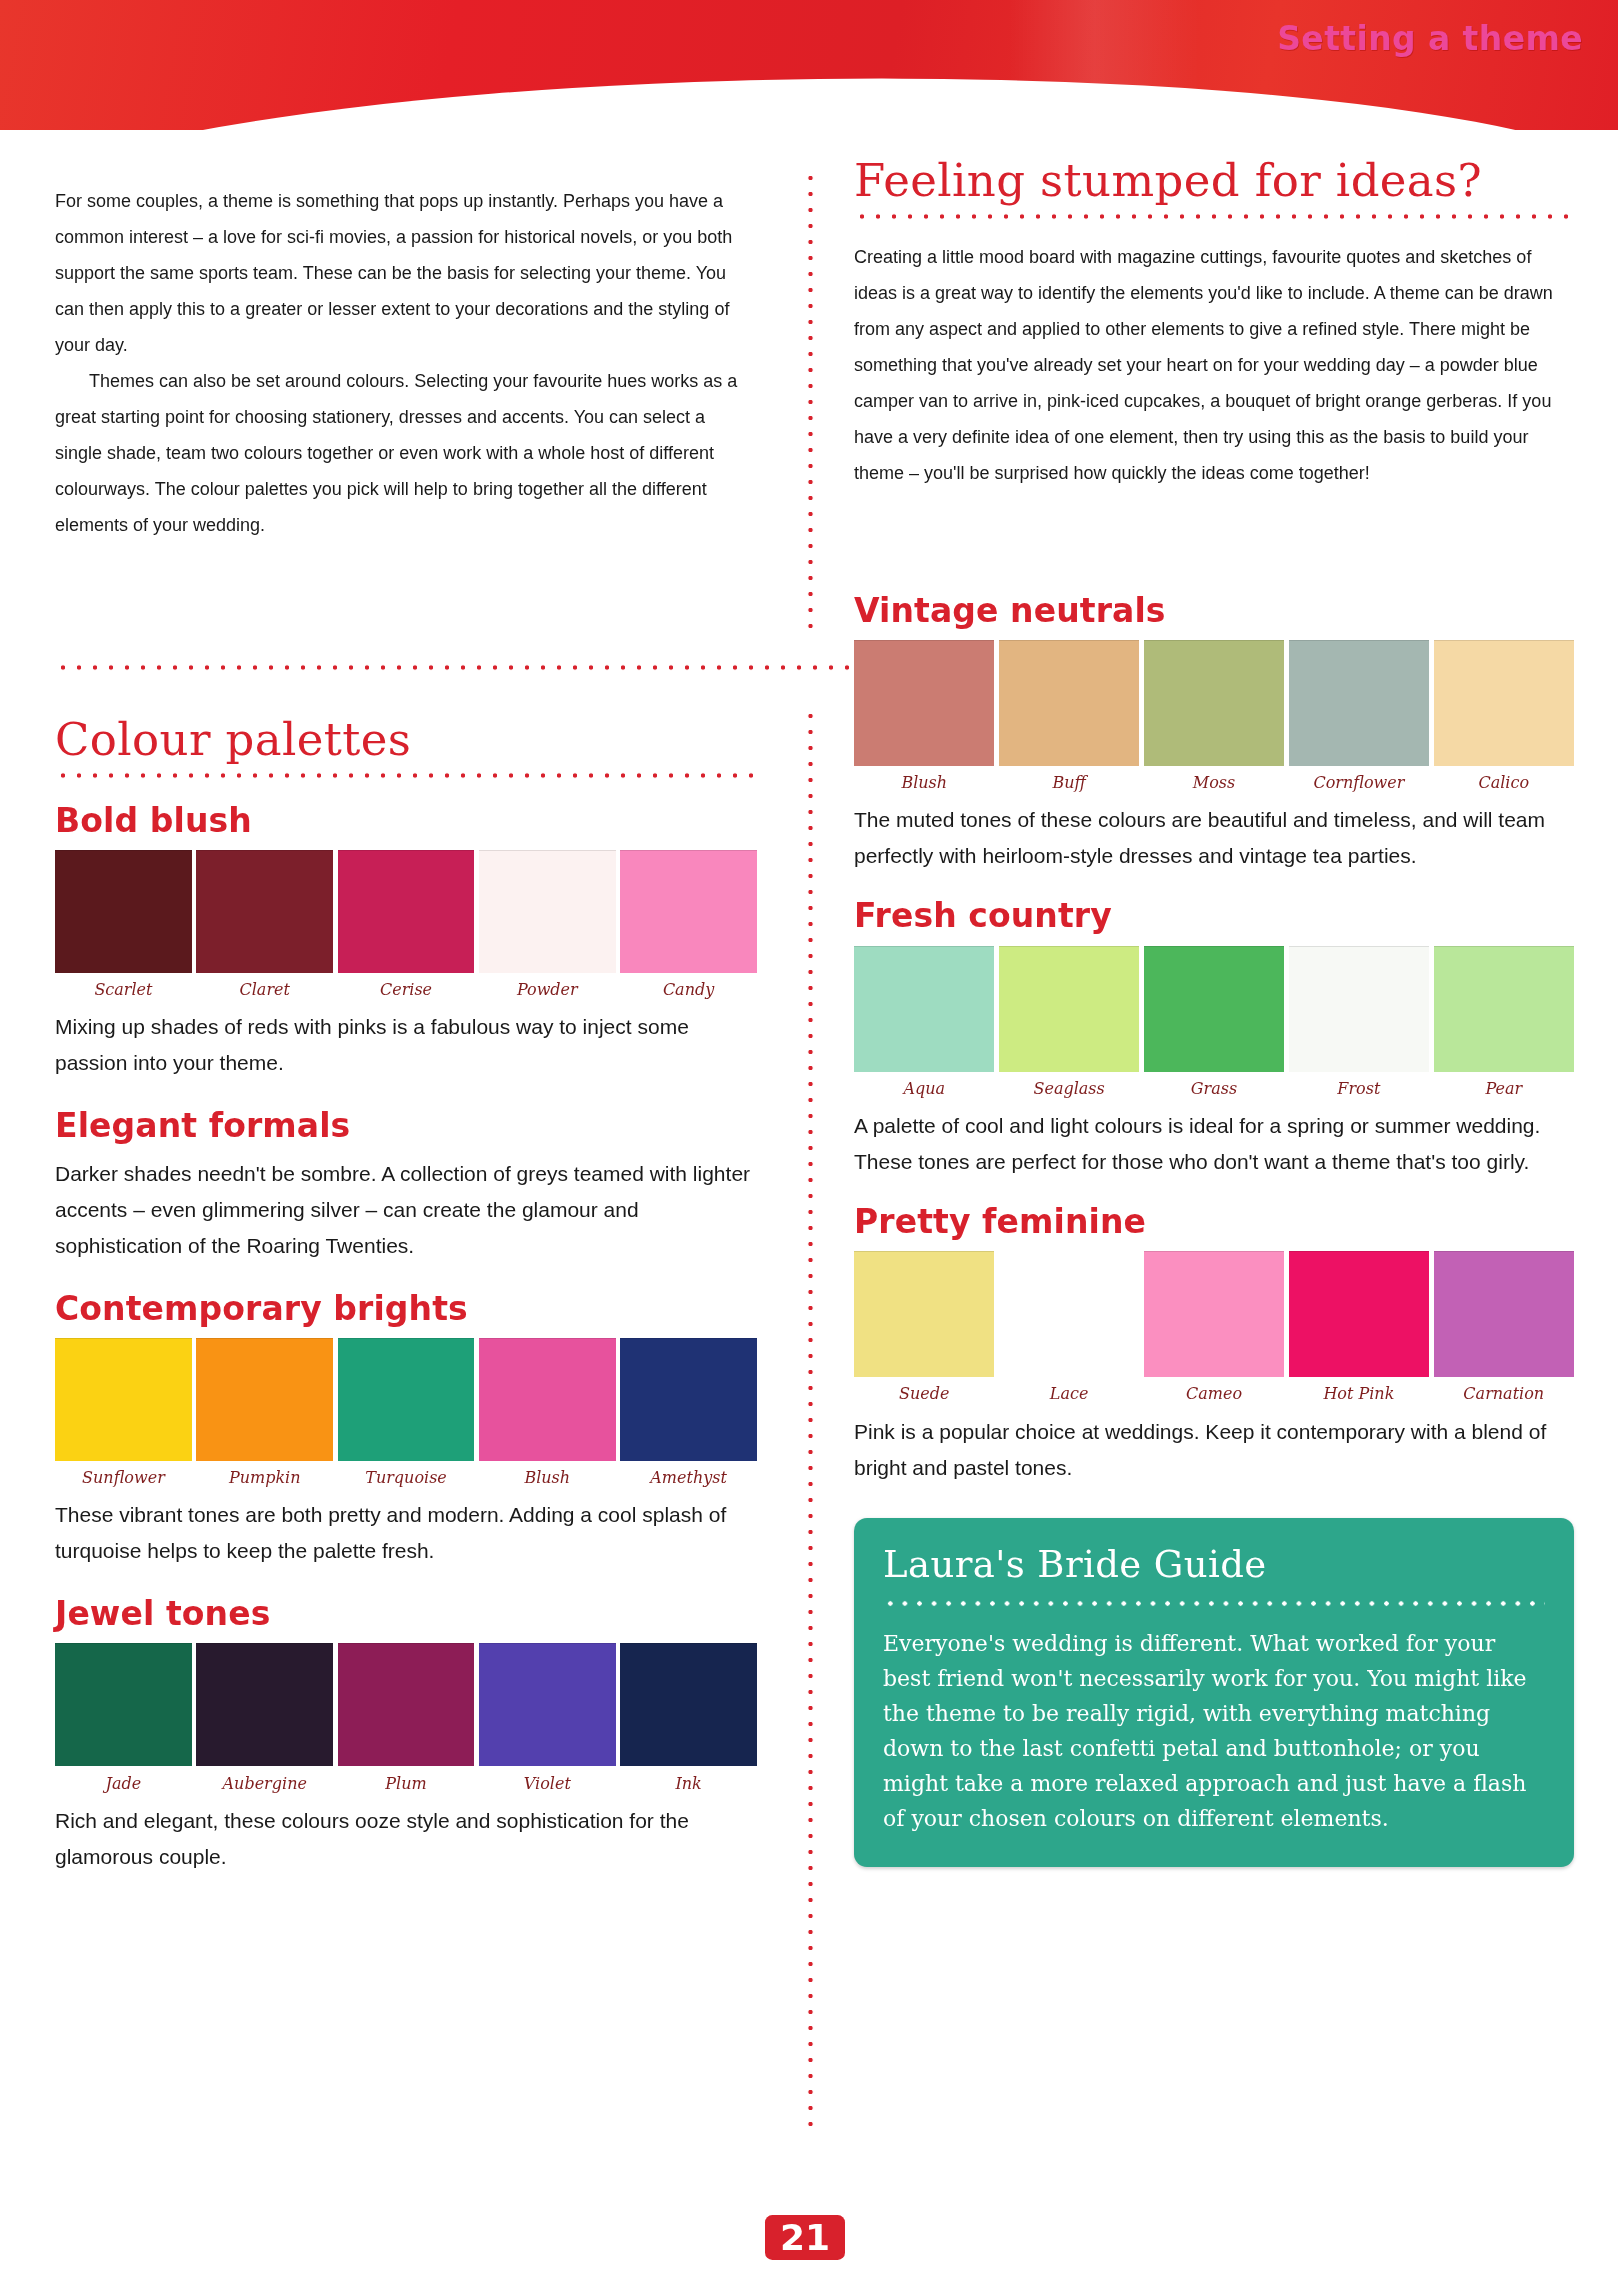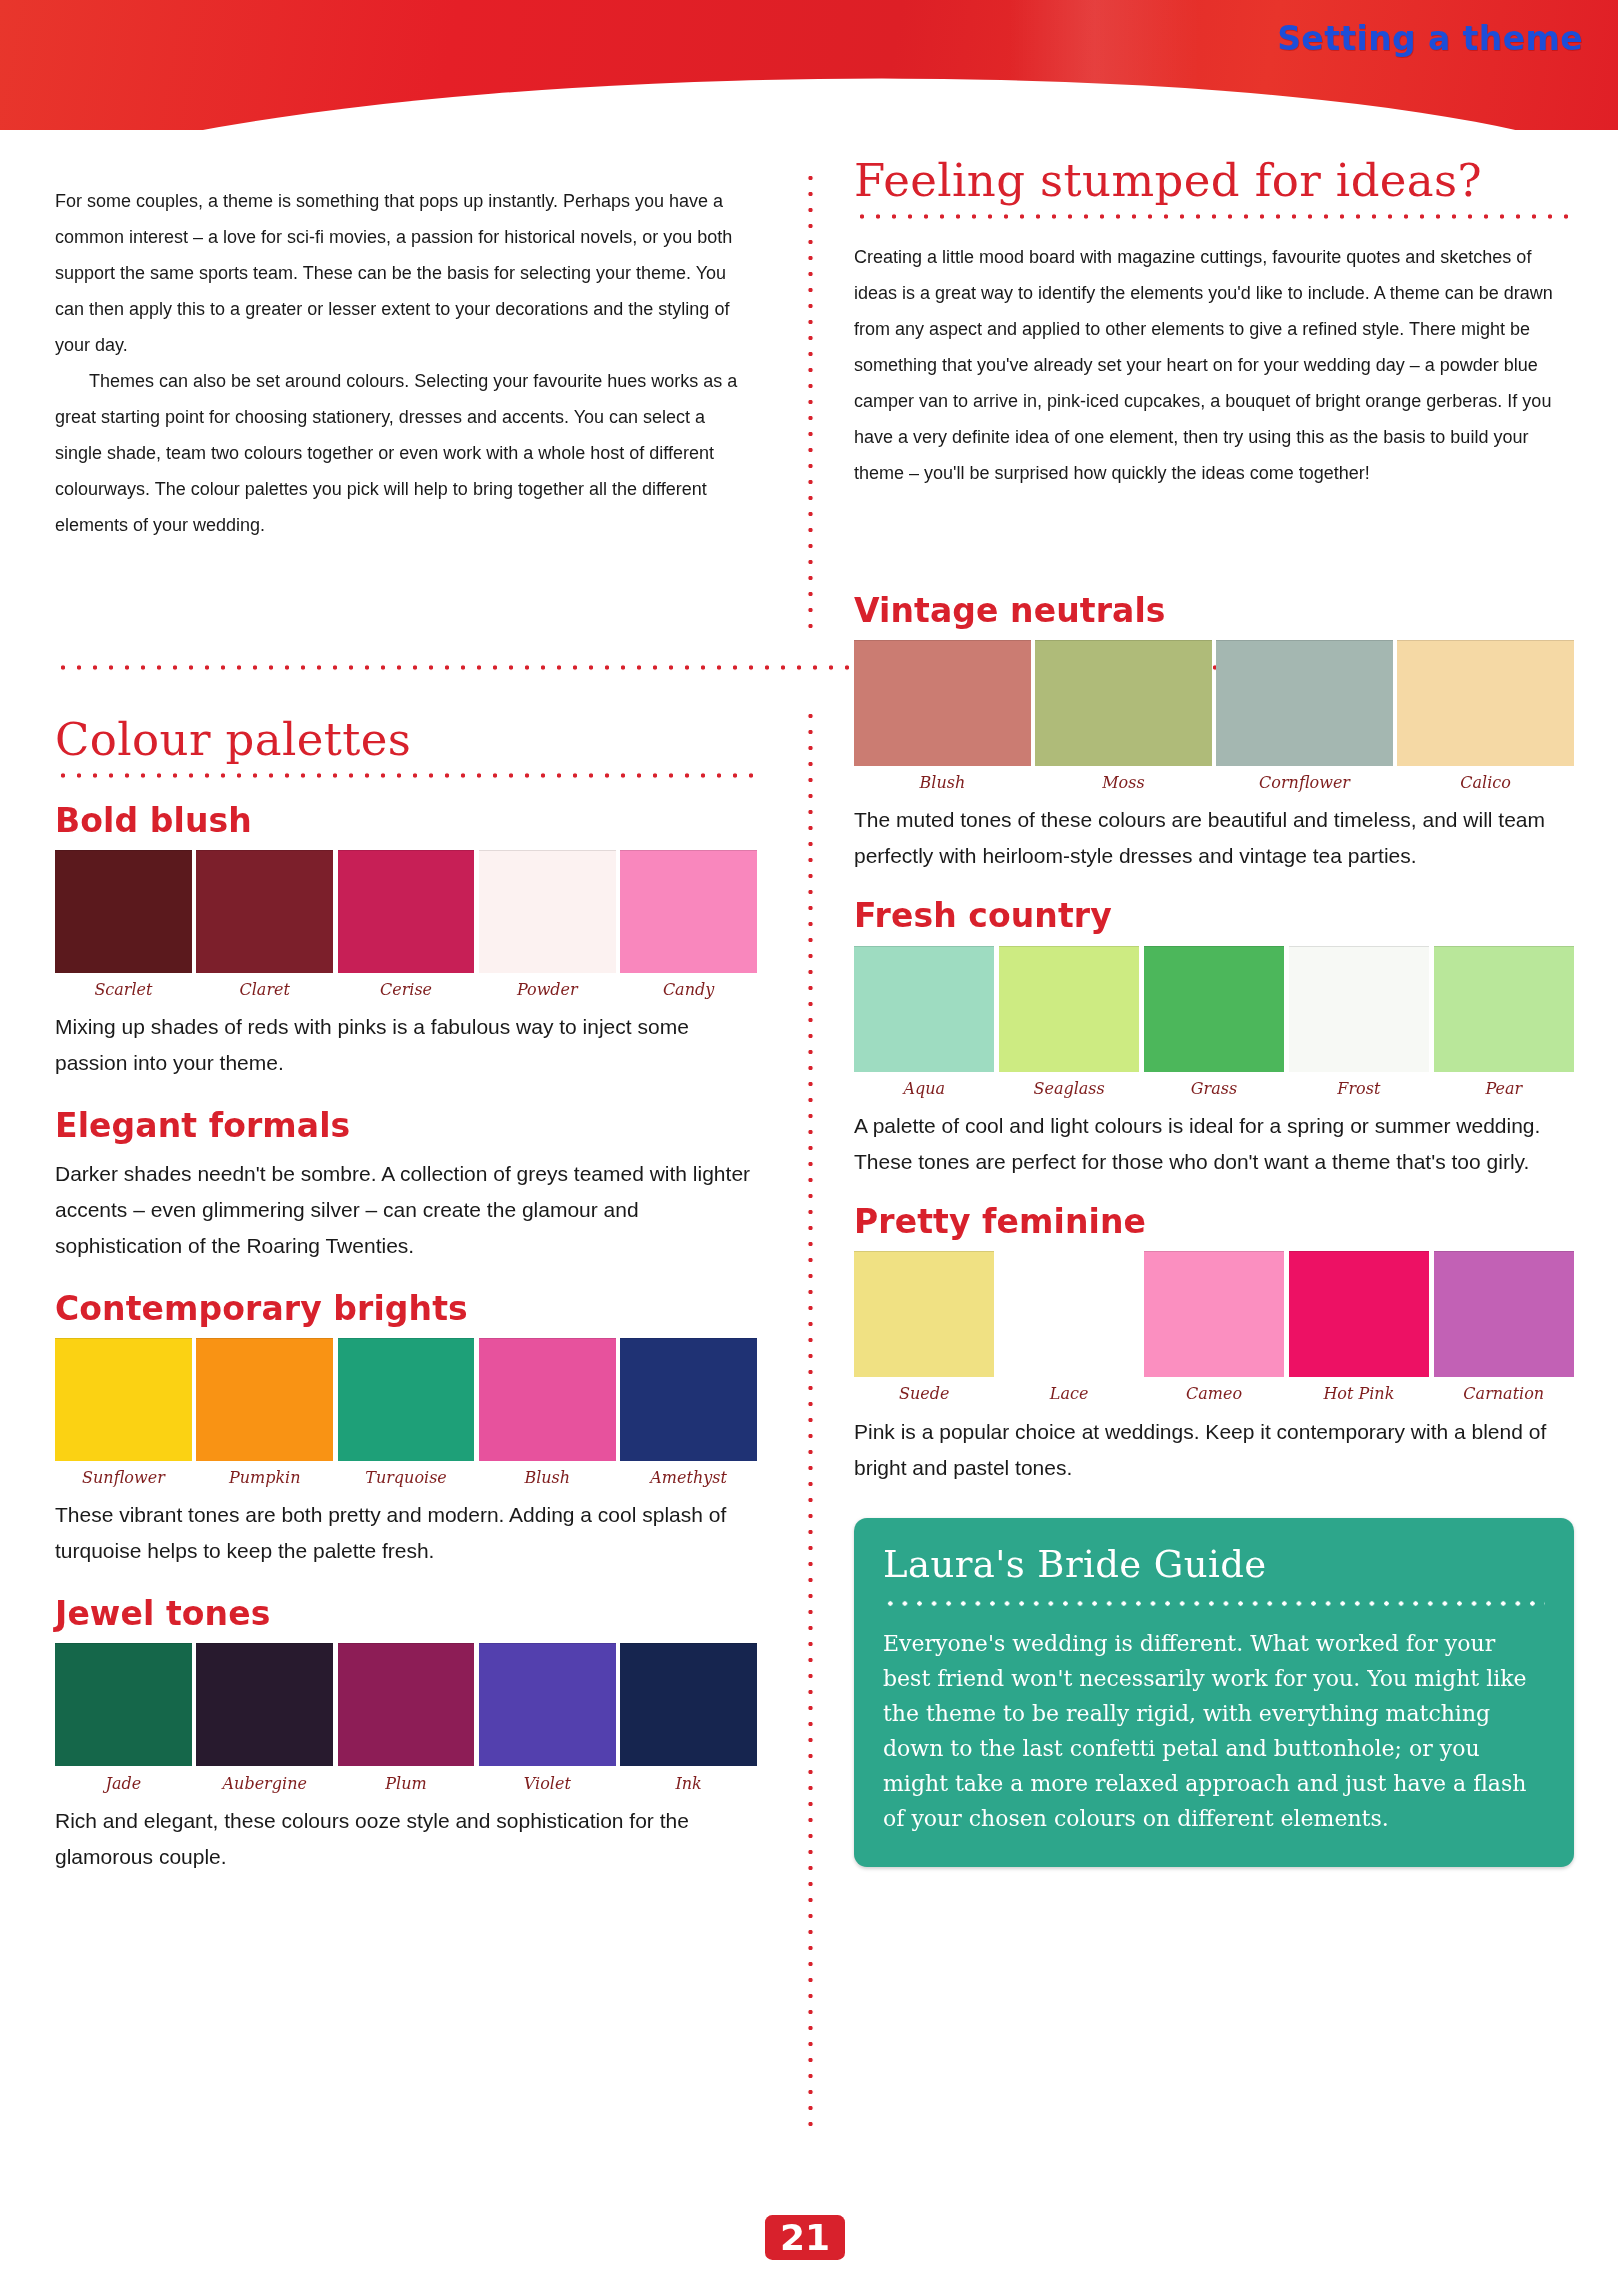--- a/index.html
+++ b/index.html
@@ -46,21 +46,21 @@
     left: 1009px;
     width: 190px;
     height: 130px;
     background: linear-gradient(90deg, rgba(255,255,255,0) 0%, rgba(255,255,255,0.10) 45%, rgba(255,255,255,0) 100%);
     pointer-events: none;
   }
   .header-title {
     position: absolute;
     top: 19px;
     right: 35px;
-    color: #1d4ed8;
+    color: #ec4899;
     font-family: "DejaVu Sans", sans-serif;
     font-weight: bold;
     font-size: 33px;
     letter-spacing: 0.4px;
     z-index: 3;
     text-shadow: 0.7px 0.7px 0 rgba(150,0,0,0.35);
   }
 
   
   .col-left  { position: absolute; left: 55px;  top: 183px; width: 702px; }
@@ -339,20 +339,24 @@
     <div style="height:100px"></div>
 
     <div class="palette-block" style="margin-top:0">
       <div class="palette-heading">Vintage neutrals</div>
       <div class="swatch-row">
         <div class="swatch-cell">
           <div class="swatch-chip" style="background-color: rgb(203, 124, 114);"></div>
           <div class="swatch-label">Blush</div>
         </div>
         <div class="swatch-cell">
+          <div class="swatch-chip" style="background-color: rgb(226, 181, 129);"></div>
+          <div class="swatch-label">Buff</div>
+        </div>
+        <div class="swatch-cell">
           <div class="swatch-chip" style="background-color: rgb(175, 187, 121);"></div>
           <div class="swatch-label">Moss</div>
         </div>
         <div class="swatch-cell">
           <div class="swatch-chip" style="background-color: rgb(164, 183, 177);"></div>
           <div class="swatch-label">Cornflower</div>
         </div>
         <div class="swatch-cell">
           <div class="swatch-chip" style="background-color: rgb(245, 217, 165);"></div>
           <div class="swatch-label">Calico</div>

